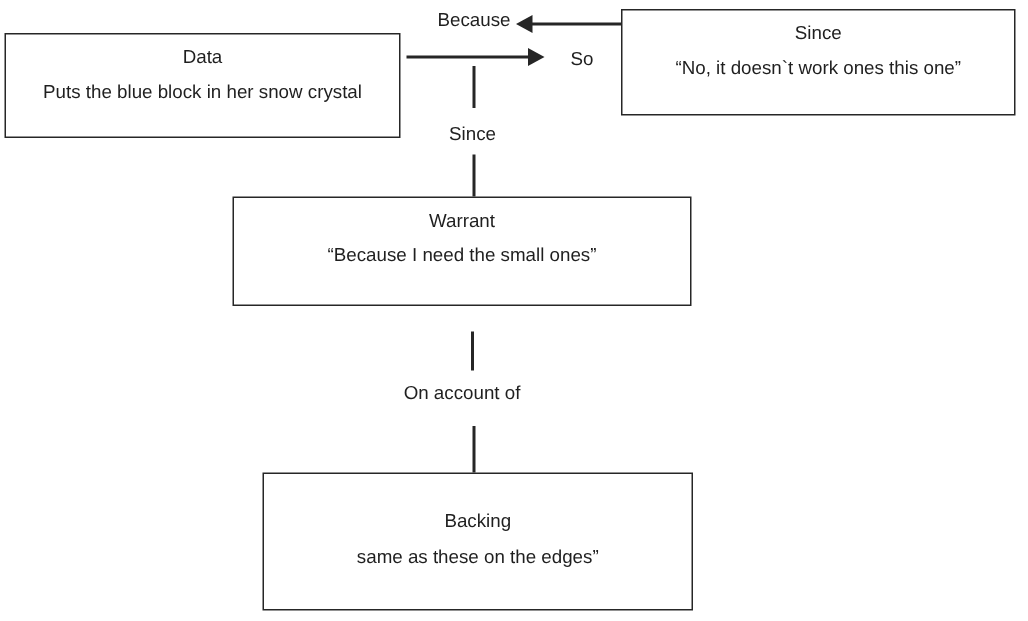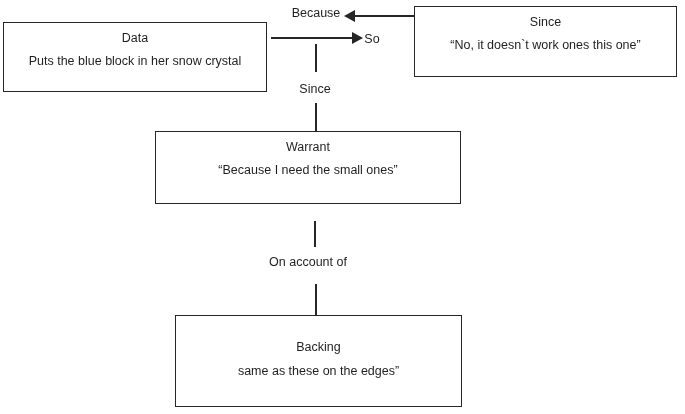--- a/index.html
+++ b/index.html
@@ -33,21 +33,21 @@
   .box-backing .box-title { margin-top: 24px; }
   .box-backing .box-line  { margin-top: 9px; }
 
   .lbl {
     position: absolute;
     transform: translateX(-50%);
     white-space: nowrap;
     line-height: 14px;
   }
   .lbl-because { left: 316px; top: 6px; }
-  .lbl-so      { left: 372px; top: 32px; }
+  .lbl-so      { left: 388px; top: 32px; }
   .lbl-since   { left: 315px; top: 82px; }
   .lbl-onacct  { left: 308px; top: 255px; }
 
   .hline { position: absolute; height: 1.6px; background: #262626; }
   .vline { position: absolute; width: 1.6px;  background: #262626; }
   .hline-so      { left: 271px; top: 37px;  width: 83px; }
   .hline-because { left: 354px; top: 15px;  width: 60px; }
   .vline-1 { left: 315px; top: 44px;  height: 28px; }
   .vline-2 { left: 315px; top: 103px; height: 28px; }
   .vline-3 { left: 314px; top: 221px; height: 26px; }

